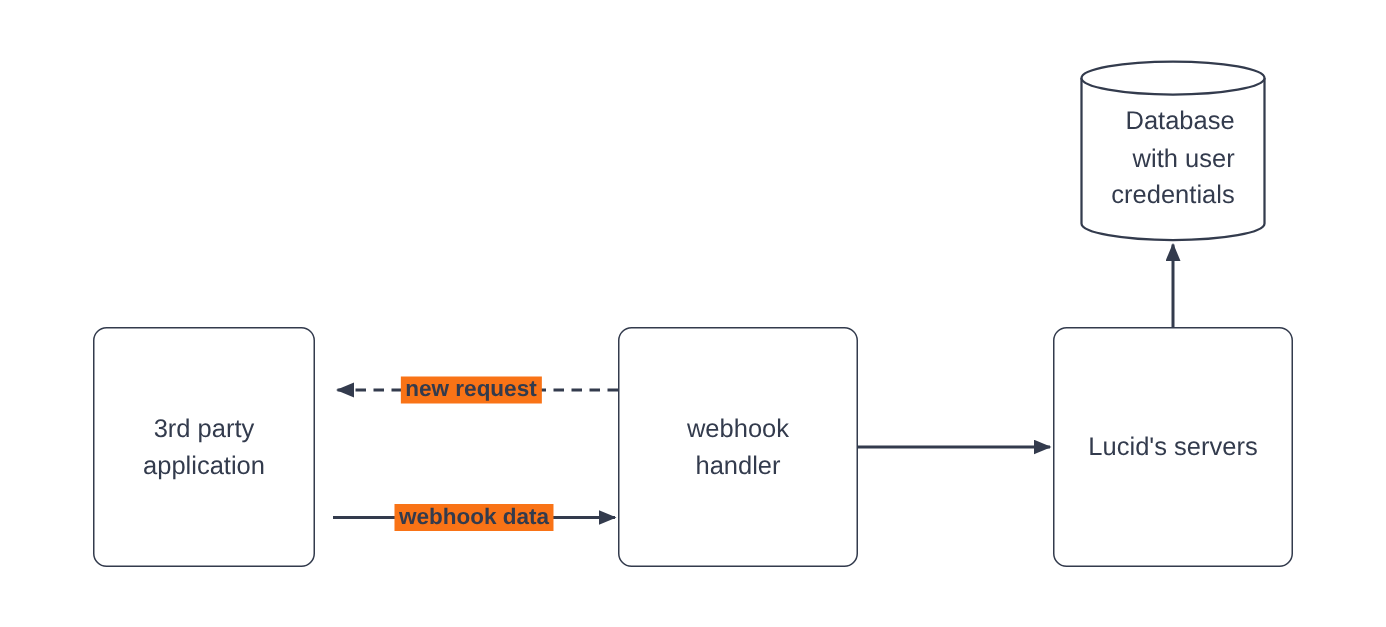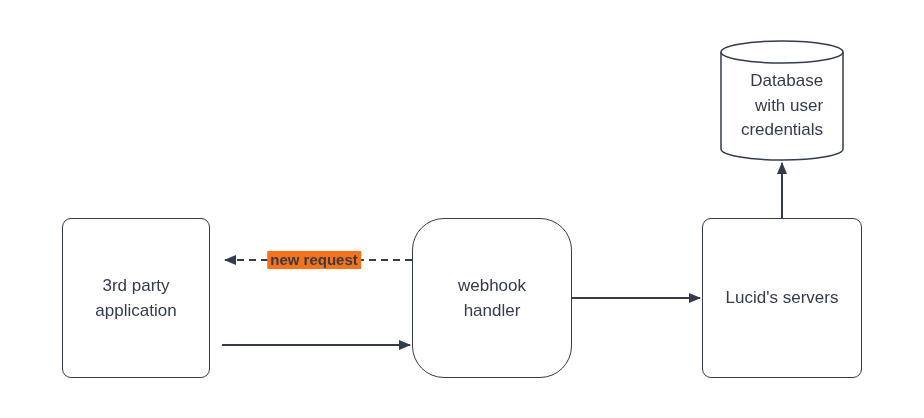--- a/index.html
+++ b/index.html
@@ -85,29 +85,30 @@
       <path d="M721,52 L721,149 A61,11 0 0 0 843,149 L843,52" fill="#ffffff" stroke="#333b4d" stroke-width="1.5"></path>
       <ellipse cx="782" cy="52" rx="61" ry="11" fill="#ffffff" stroke="#333b4d" stroke-width="1.5"></ellipse>
     </g>
   </svg>
 
   <div class="node" style="left:62px; top:218px; width:148px; height:160px;">
     <div class="node-label">3rd party
 application</div>
   </div>
 
-  <div class="node" style="left:412px; top:218px; width:160px; height:160px;border-radius:32px;">
+  <div class="node" style="left:412px; top:218px; width:160px; height:160px;">
     <div class="node-label">webhook
 handler</div>
   </div>
 
   <div class="node" style="left:702px; top:218px; width:160px; height:160px;">
     <div class="node-label">Lucid's servers</div>
   </div>
 
   <div class="cyl-label" style="left:716px; top:62px; width:132px; height:88px;">Database
 with user
 credentials</div>
 
   <div class="edge-label" style="left:314px; top:260px;">new request</div>
 
+  <div class="edge-label" style="left:316px; top:345px;">webhook data</div>
 
 </div>
 
 </body></html>

